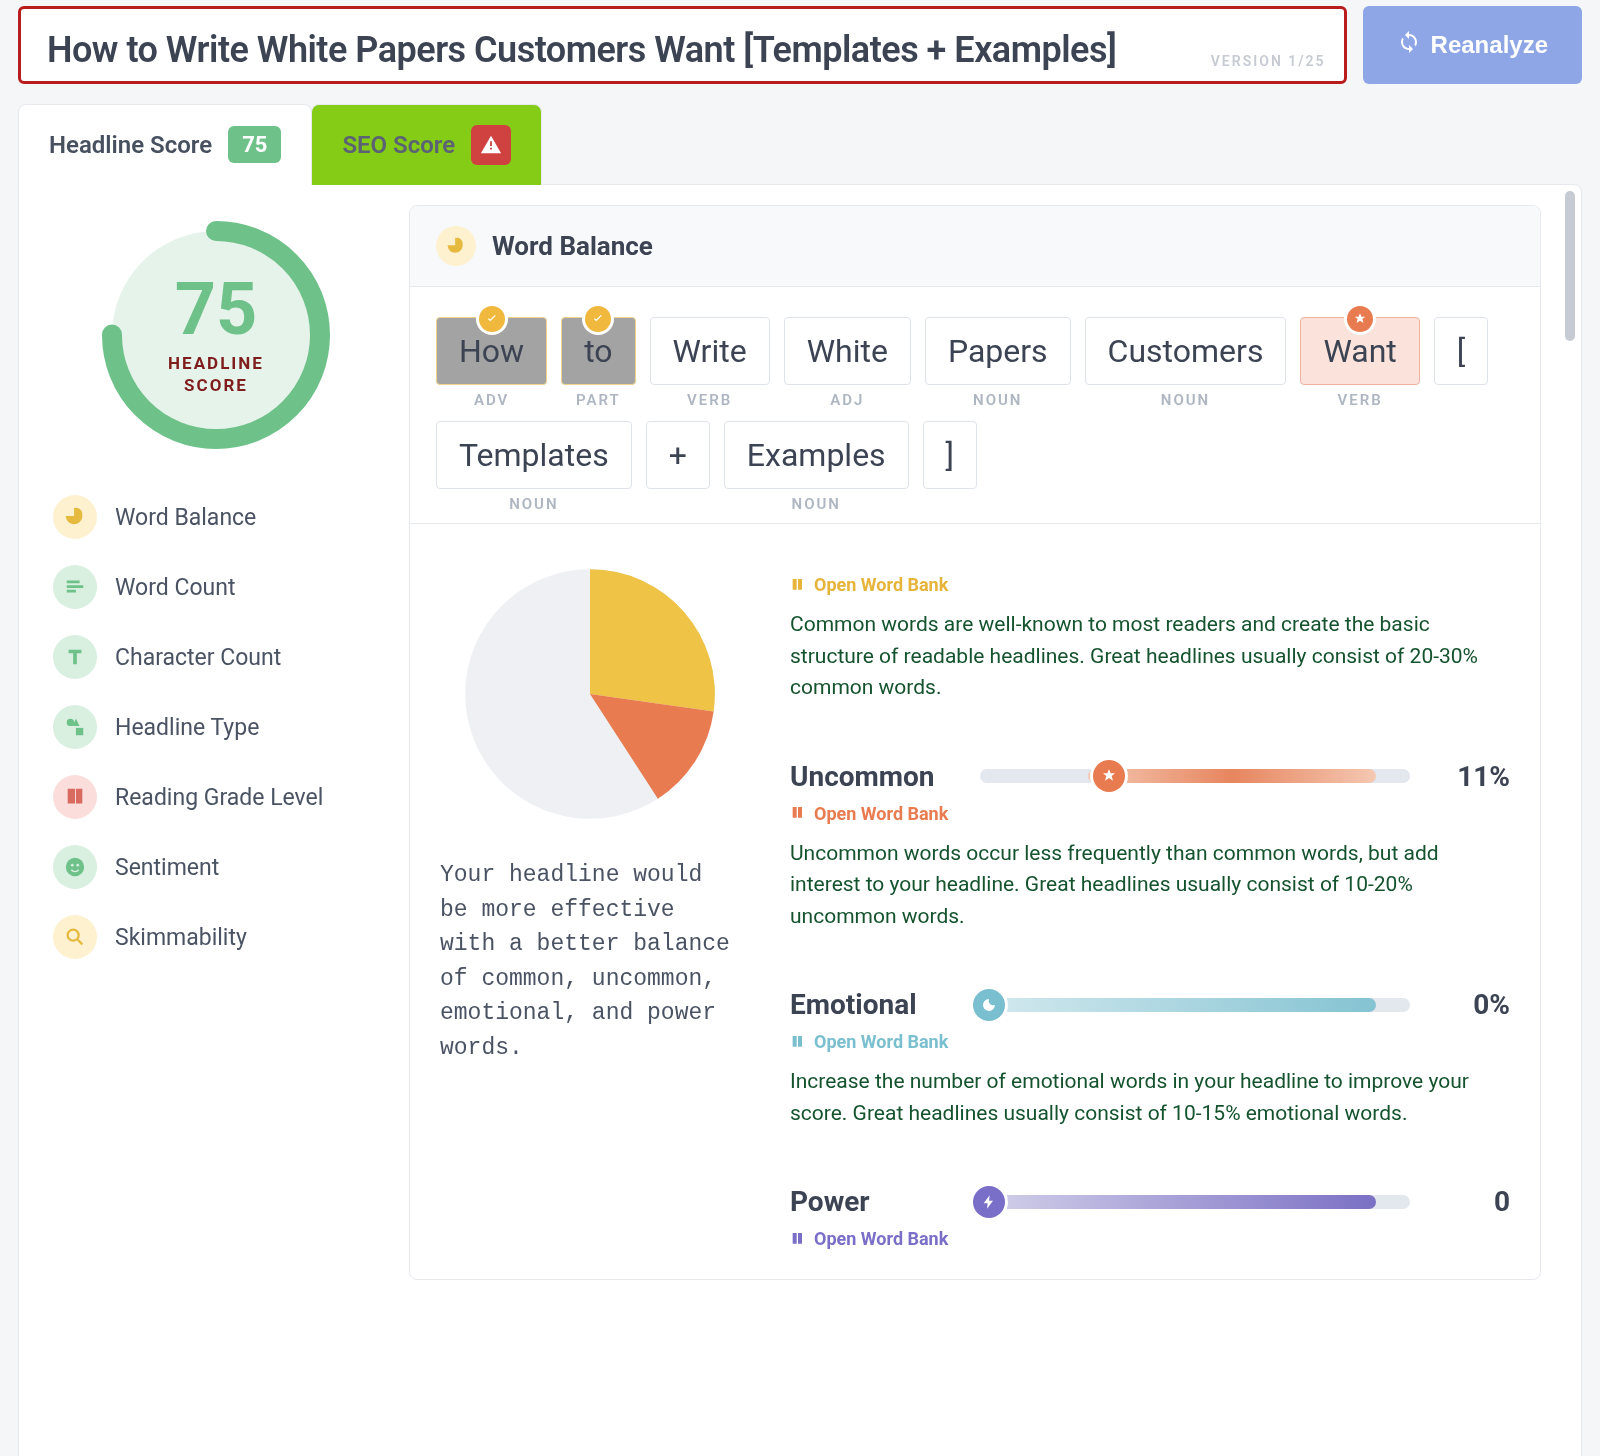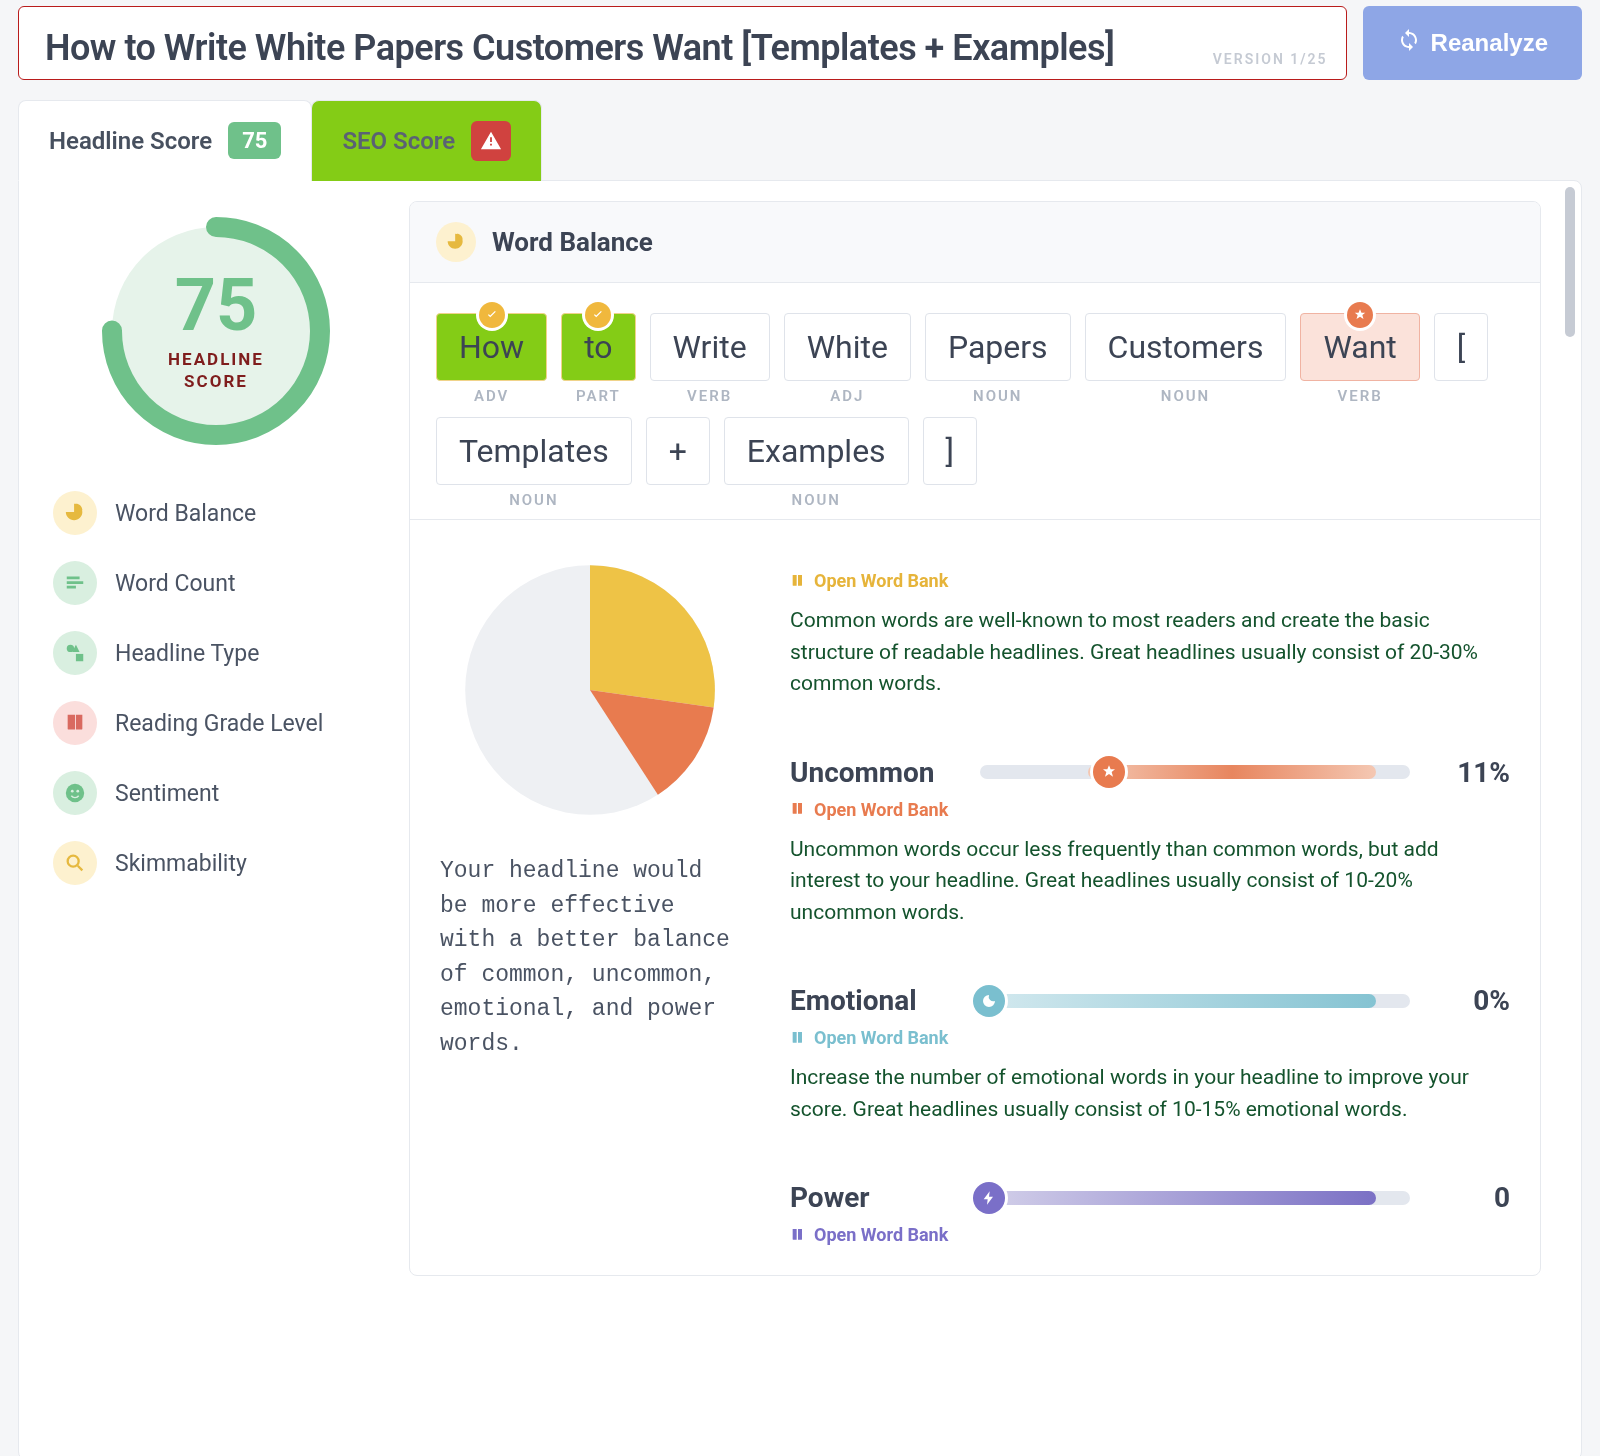--- a/index.html
+++ b/index.html
@@ -16,21 +16,21 @@
   
   .header-row {
     display: flex;
     align-items: stretch;
     gap: 16px;
     padding-top: 6px;
   }
   .headline-card {
     flex: 1;
     background: #fff;
-    border: 1px solid #b91c1c;
+    border: 3px solid #b91c1c;
     border-radius: 6px;
     padding: 20px 26px 10px 26px;
     position: relative;
   }
   .headline-card h1 {
     font-size: 36px;
     font-weight: 600;
     color: #3c4454;
     letter-spacing: -0.5px;
   }
@@ -174,21 +174,21 @@
   .word-cell { display:flex; flex-direction:column; align-items:center; gap:6px;}
   .word-box {
     border:1px solid #dfe3ea;
     border-radius:4px;
     padding:14px 22px;
     font-size:32px;
     color:#3c4454;
     position:relative;
     background:#fff;
   }
-  .word-box.hl-yellow { background:#84cc16; border-color:#f0d38a; }
+  .word-box.hl-yellow { background:#a3a3a3; border-color:#f0d38a; }
   .word-box.hl-red    { background:#fbe2da; border-color:#f0b3a2; }
   .word-pos { font-size:15px; letter-spacing:2px; color:#aeb6c2; font-weight:600;}
   .word-badge {
     position:absolute; top:-12px; left:50%; transform:translateX(-50%);
     width:26px;height:26px;border-radius:50%;
     display:flex;align-items:center;justify-content:center;
     box-shadow:0 0 0 3px #fff;
   }
   .word-badge.yellow{background:#f0b83d;color:#fff;}
   .word-badge.red{background:#e87b4f;color:#fff;}
@@ -364,20 +364,28 @@
     </span>
     <span>Word Balance</span>
         </li>
         <li class="side-item">
     <span class="side-icon bg-green">
       <svg viewBox="0 0 24 24">
               <use href="#i-align"></use>
             </svg>
     </span>
     <span>Word Count</span>
+        </li>
+        <li class="side-item">
+    <span class="side-icon bg-green">
+      <svg viewBox="0 0 24 24">
+              <use href="#i-letterT"></use>
+            </svg>
+    </span>
+    <span>Character Count</span>
         </li>
         <li class="side-item">
     <span class="side-icon bg-green">
       <svg viewBox="0 0 24 24">
               <use href="#i-shapes"></use>
             </svg>
     </span>
     <span>Headline Type</span>
         </li>
         <li class="side-item">

